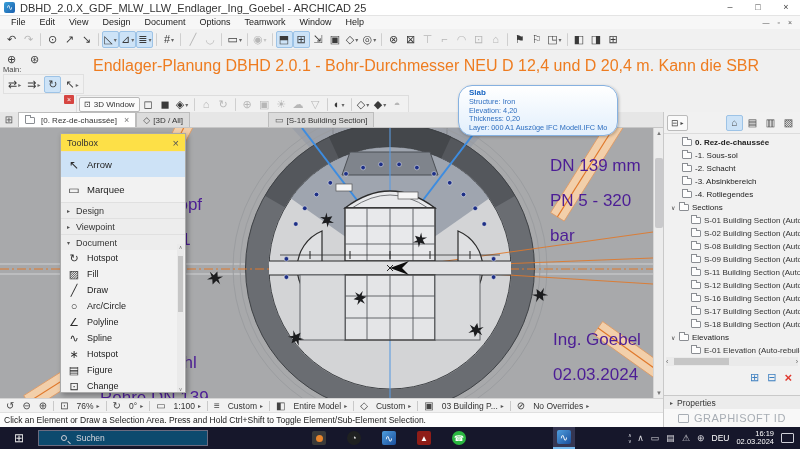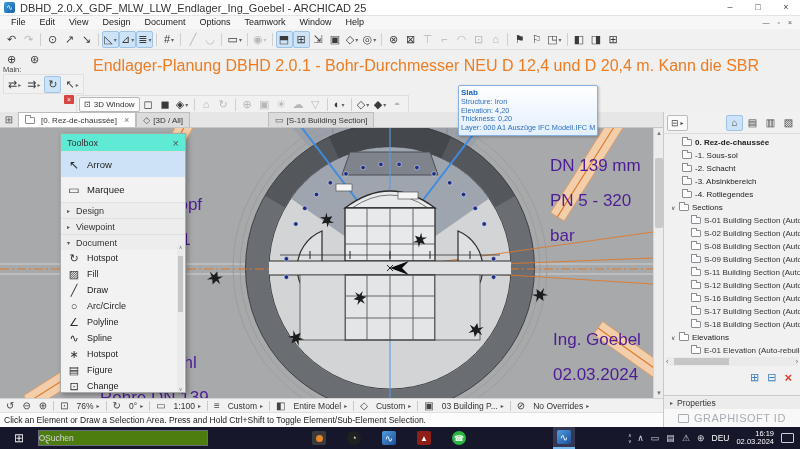--- a/index.html
+++ b/index.html
@@ -25,41 +25,41 @@
   .tb.sep{min-width:1px;width:1px;height:13px;background:#cfcfcf;margin:0 3px;border:0;padding:0}
   #tb1b{left:3px;top:51px;display:flex;gap:6px}
   #main-label{left:3px;top:65px;font-size:7.5px;color:#444}
   #mainrow{left:3px;top:74px;height:20px;display:flex;align-items:center;gap:2px;background:#f1f1f1;padding:1px 2px;border:1px solid #e0e0e0}
   #tb3d{left:76px;top:95px;height:18px;display:flex;align-items:center;background:#f1f1f1;border:1px solid #ddd;padding:0 2px}
   .btn3d{display:inline-flex;align-items:center;height:15px;border:1px solid #b9b9b9;border-radius:2px;background:#fbfbfb;padding:0 4px;font-size:8px;gap:3px;color:#333}
   #redbadge{left:64px;top:95px;width:10px;height:9px;background:#d64541;color:#fff;font-size:7px;line-height:9px;text-align:center;border-radius:1px}
   
   #banner{left:70px;top:57px;width:712px;text-align:center;font-size:16px;color:#ee7c20;white-space:nowrap;z-index:3}
   
-  #tooltip{left:458px;top:85px;width:140px;background:linear-gradient(#ffffff,#e2effc);border:1px solid #86b1e0;border-radius:2px;padding:2px 2px 3px;z-index:8;box-shadow:1px 1px 3px rgba(0,0,0,.25)}
+  #tooltip{left:458px;top:85px;width:160px;background:linear-gradient(#ffffff,#e2effc);border:1px solid #86b1e0;border-radius:14px;padding:2px 10px 3px;z-index:8;box-shadow:1px 1px 3px rgba(0,0,0,.25)}
   #tooltip .tt-title{font-size:8px;font-weight:bold;color:#1563c2;margin-bottom:1px}
   .tt-line{font-size:7.3px;color:#2f6fc0;line-height:8.6px;white-space:nowrap;overflow:hidden}
   
   #tabbar{left:0;top:112px;width:663px;height:16px;background:#e6e6e6;border-bottom:1px solid #c6c6c6;display:flex;align-items:flex-end}
   .tabbar-ico{width:18px;height:15px;text-align:center;font-size:10px;color:#555;line-height:15px}
   .tab{height:15px;display:flex;align-items:center;padding:0 6px;border:1px solid #bdbdbd;border-bottom:none;background:#dcdcdc;font-size:8px;color:#333;white-space:nowrap;gap:3px}
   .tab.act{background:#fff}
   .tab .tic{font-size:9px;color:#555}
   .tab .tx{color:#777;font-size:9px;margin-left:4px}
   .tab.t3{margin-left:78px}
   
   #canvas{left:0;top:128px;width:653px;height:270px;background:#a8a9ab;overflow:hidden}
   .ovl{position:absolute;color:#4c1d95;font-size:17px;line-height:35px;white-space:pre-line;z-index:2}
   #vscroll{left:653px;top:128px;width:10px;height:270px;background:#ececec;border-left:1px solid #d5d5d5;z-index:1}
   #vscroll .sa{width:10px;height:10px;font-size:6px;color:#777;text-align:center;line-height:10px}
   #vscroll .sa.b{position:absolute;bottom:0}
   #vscroll .thumb{position:absolute;top:30px;left:1px;width:8px;height:70px;background:#c9c9cb;border-radius:2px}
   
   #toolbox{left:60px;top:133px;width:126px;height:260px;background:#f2f2f2;border:1px solid #a9a9a9;box-shadow:2px 2px 5px rgba(0,0,0,.3);z-index:5;overflow:hidden}
-  #tbx-head{height:18px;display:flex;align-items:center;padding:0 6px;font-size:9px;color:#333;border-bottom:1px solid #ddd;background:#5eead4}
+  #tbx-head{height:18px;display:flex;align-items:center;padding:0 6px;font-size:9px;color:#333;border-bottom:1px solid #ddd;background:#fde047}
   #tbx-head .x{margin-left:auto;font-size:11px;color:#555}
   .tbx-row{display:flex;align-items:center;height:16px;font-size:9px;color:#222}
   .tbx-row.top{height:25px;font-size:9.5px}
   .tbx-row.sel{background:#cde2f6}
   .tbx-row.grp{background:#ededed;border-top:1px solid #e0e0e0;padding-left:6px;color:#333}
   .tbx-row .tw{width:9px;font-size:6px;color:#555}
   .tbx-g{width:26px;text-align:center;font-size:12px;color:#2c2c2c;flex:none}
   .tbx-row.sub .tbx-g{font-size:11px}
   #tbx-scroll{position:absolute;right:1px;top:110px;width:7px;height:148px;background:#eaeaea}
   #tbx-scroll .thumb{position:absolute;top:12px;left:1px;width:5px;height:56px;background:#c6c6c6}
@@ -94,21 +94,21 @@
   
   #bottombar{left:0;top:398px;width:663px;height:14px;background:#f1f1f1;border-top:1px solid #d4d4d4;display:flex;align-items:center;padding-left:2px}
   .bb{display:inline-flex;align-items:center;height:13px;padding:0 4px;font-size:8.5px;color:#333;gap:3px}
   .bb .g{font-size:10px;color:#444}
   .bb .a{font-size:6px;color:#555}
   .bb.sep{width:1px;min-width:1px;height:10px;background:#c9c9c9;padding:0;margin:0 2px}
   #hintbar{left:0;top:412px;width:663px;height:15px;background:#fcfcfc;border-top:1px solid #e0e0e0;display:flex;align-items:center;padding-left:4px;font-size:8.5px;color:#222}
   
   #taskbar{left:0;top:427px;width:800px;height:22px;background:#16172b;display:flex;align-items:center;z-index:9}
   #start{width:38px;height:22px;display:flex;align-items:center;justify-content:center;color:#e8e8e8;font-size:12px}
-  #search{width:170px;height:16px;background:#4d7c0f;border:1px solid #6a6b80;display:flex;align-items:center;gap:0;padding-left:0}
+  #search{width:170px;height:16px;background:#0c4a6e;border:1px solid #6a6b80;display:flex;align-items:center;gap:9px;padding-left:22px}
   .mag{width:6px;height:6px;border:1.3px solid #cfcfd6;border-radius:50%;position:relative;flex:none}
   .mag::after{content:"";position:absolute;left:5px;top:6px;width:4px;height:1.3px;background:#cfcfd6;transform:rotate(45deg)}
   #search .ph{font-size:8.5px;color:#d6d6dd}
   #apps{display:flex;align-items:center;gap:13px;margin-left:30px}
   .app{width:22px;height:22px;display:flex;align-items:center;justify-content:center}
   .app .ai{width:14px;height:14px;border-radius:2px;display:flex;align-items:center;justify-content:center;font-size:9px;color:#fff}
   .app.rec .ai{background:#3a3a3a}
   .app.rec .ai::after{content:"";width:7px;height:7px;border-radius:50%;background:#e8842c}
   .app.obs .ai{background:#1f2121;border-radius:50%;color:#ddd}
   .app.acw .ai{background:linear-gradient(135deg,#4f9ede,#1b4f9c);font-size:10px}

